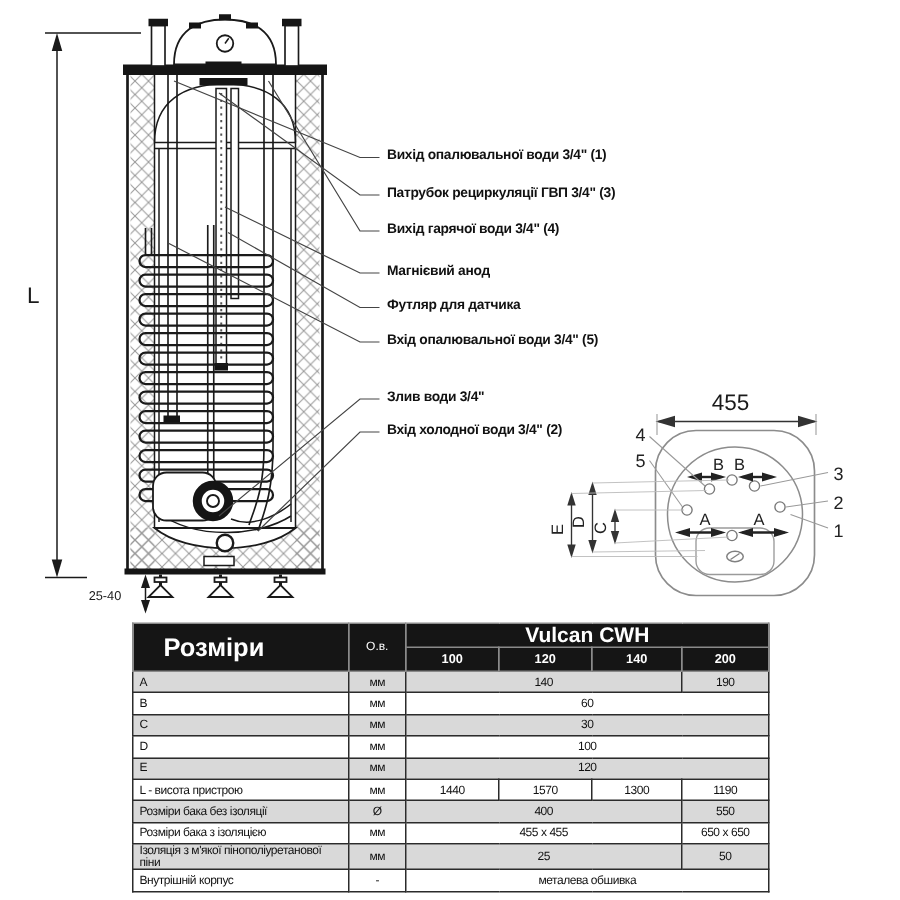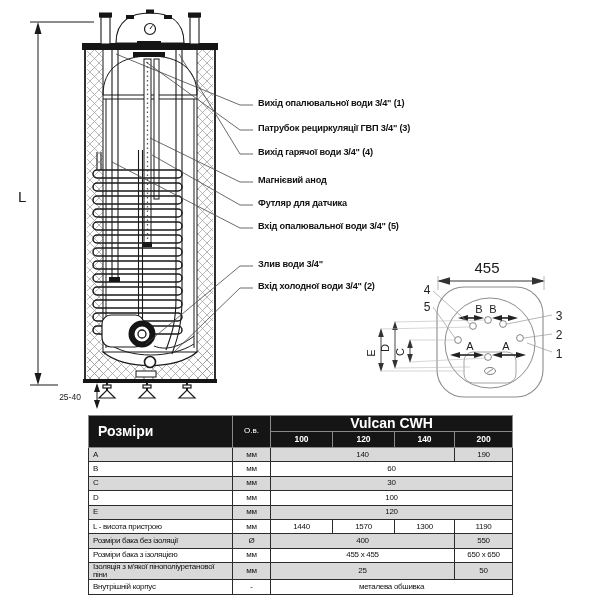--- a/index.html
+++ b/index.html
@@ -12,21 +12,21 @@
   .dim-big{font-family:"Liberation Sans",sans-serif;font-size:15px;fill:#1a1a1a;}
   .dim-sm{font-family:"Liberation Sans",sans-serif;font-size:8.5px;fill:#1a1a1a;}
   .tv-num{font-family:"Liberation Sans",sans-serif;font-size:12px;fill:#222;}
   .tv-letter{font-family:"Liberation Sans",sans-serif;font-size:11px;fill:#222;}
   
   #spec-table-wrap{position:absolute;left:88px;top:415px;width:424px;}
   table.spec{border-collapse:collapse;width:424px;table-layout:fixed;
              font-family:"Liberation Sans",sans-serif;color:#111;}
   table.spec th{background:var(--header-bg,#151515);color:#fff;border:1px solid #8a8a8a;
                 font-weight:bold;height:15px;padding:0;line-height:1.05;}
-  table.spec th.hlbl{font-size:14px;text-align:left;padding-left:9px;}
+  table.spec th.hlbl{font-size:17px;text-align:left;padding-left:20px;}
   table.spec th.hunit{font-size:8px;font-weight:normal;margin-left:28px;}
   table.spec th.hbrand{font-size:14px;}
   table.spec th.hmodel{font-size:8.5px;}
   table.spec td{border:1px solid #2b2b2b;height:13.4px;padding:0 4px;font-size:8px;
                 line-height:1;letter-spacing:-0.3px;}
   table.spec td.lbl{text-align:left;}
   table.spec td.unit,table.spec td.val{text-align:center;}
   table.spec tr.shade td{background:var(--row-shade,#d9d9d9);}
 </style>
 </head>

